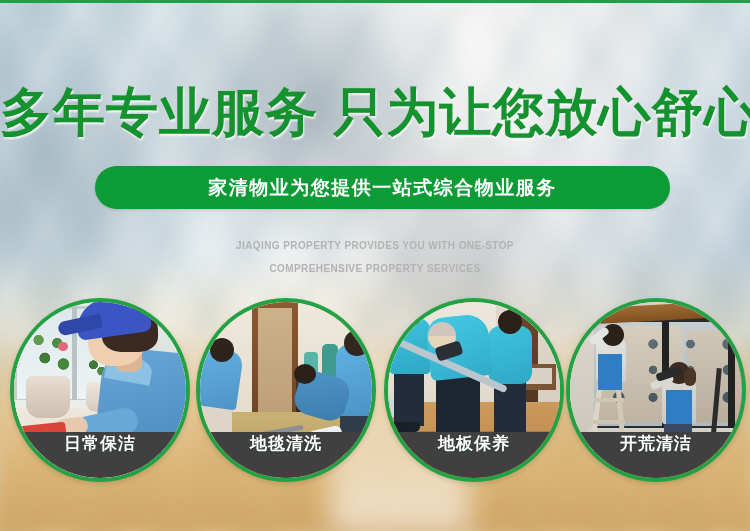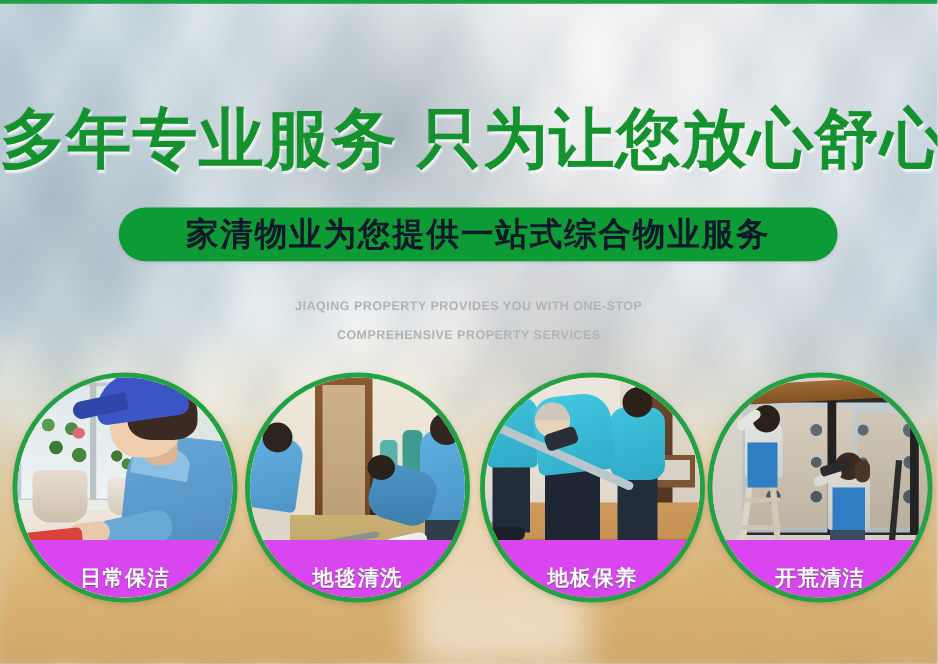--- a/index.html
+++ b/index.html
@@ -127,22 +127,22 @@
   .pill{
     position:absolute; left:95px; top:166px;
     width:575px; height:43px;
     background:#0d9b36;
     border-radius:22px;
     display:flex; align-items:center; justify-content:center;
     box-shadow:0 1px 3px rgba(0,0,0,.12);
     z-index:5;
   }
   .pill-text{
-    color:#0f172a;
-    font-size:26px;
+    color:#ffffff;
+    font-size:19px;
     font-weight:bold;
     letter-spacing:1.5px;
     white-space:nowrap;
   }
 
   
   .subtitle{
     position:absolute; left:0; top:234px; width:750px;
     text-align:center;
     color:#b3b3b3;
@@ -171,22 +171,22 @@
   .c1{ left:10px;  top:0px; }
   .c2{ left:196px; top:0px; }
   .c3{ left:384px; top:0px; }
   .c4{ left:566px; top:0px; }
 
   .photo{ position:absolute; inset:0; overflow:hidden; }
 
   .label{
     position:absolute; left:0; right:0; bottom:0;
     height:46px;
-    background:#d946ef;
-    display:flex; align-items:flex-end; justify-content:center;
+    background:#404040;
+    display:flex; align-items:flex-start; justify-content:center;
     border-radius:0 0 90px 90px / 0 0 26px 26px;
   }
   .label-text{
     color:#fff; font-size:17px; font-weight:bold; letter-spacing:1px;
     text-shadow:0 1px 1px rgba(0,60,15,.45);
     padding-bottom:4px;
   }
 
   
   .p1-wall{position:absolute;inset:0;background:linear-gradient(160deg,#e8ece8 0%,#dfe6e2 40%,#d8ded8 100%);}

